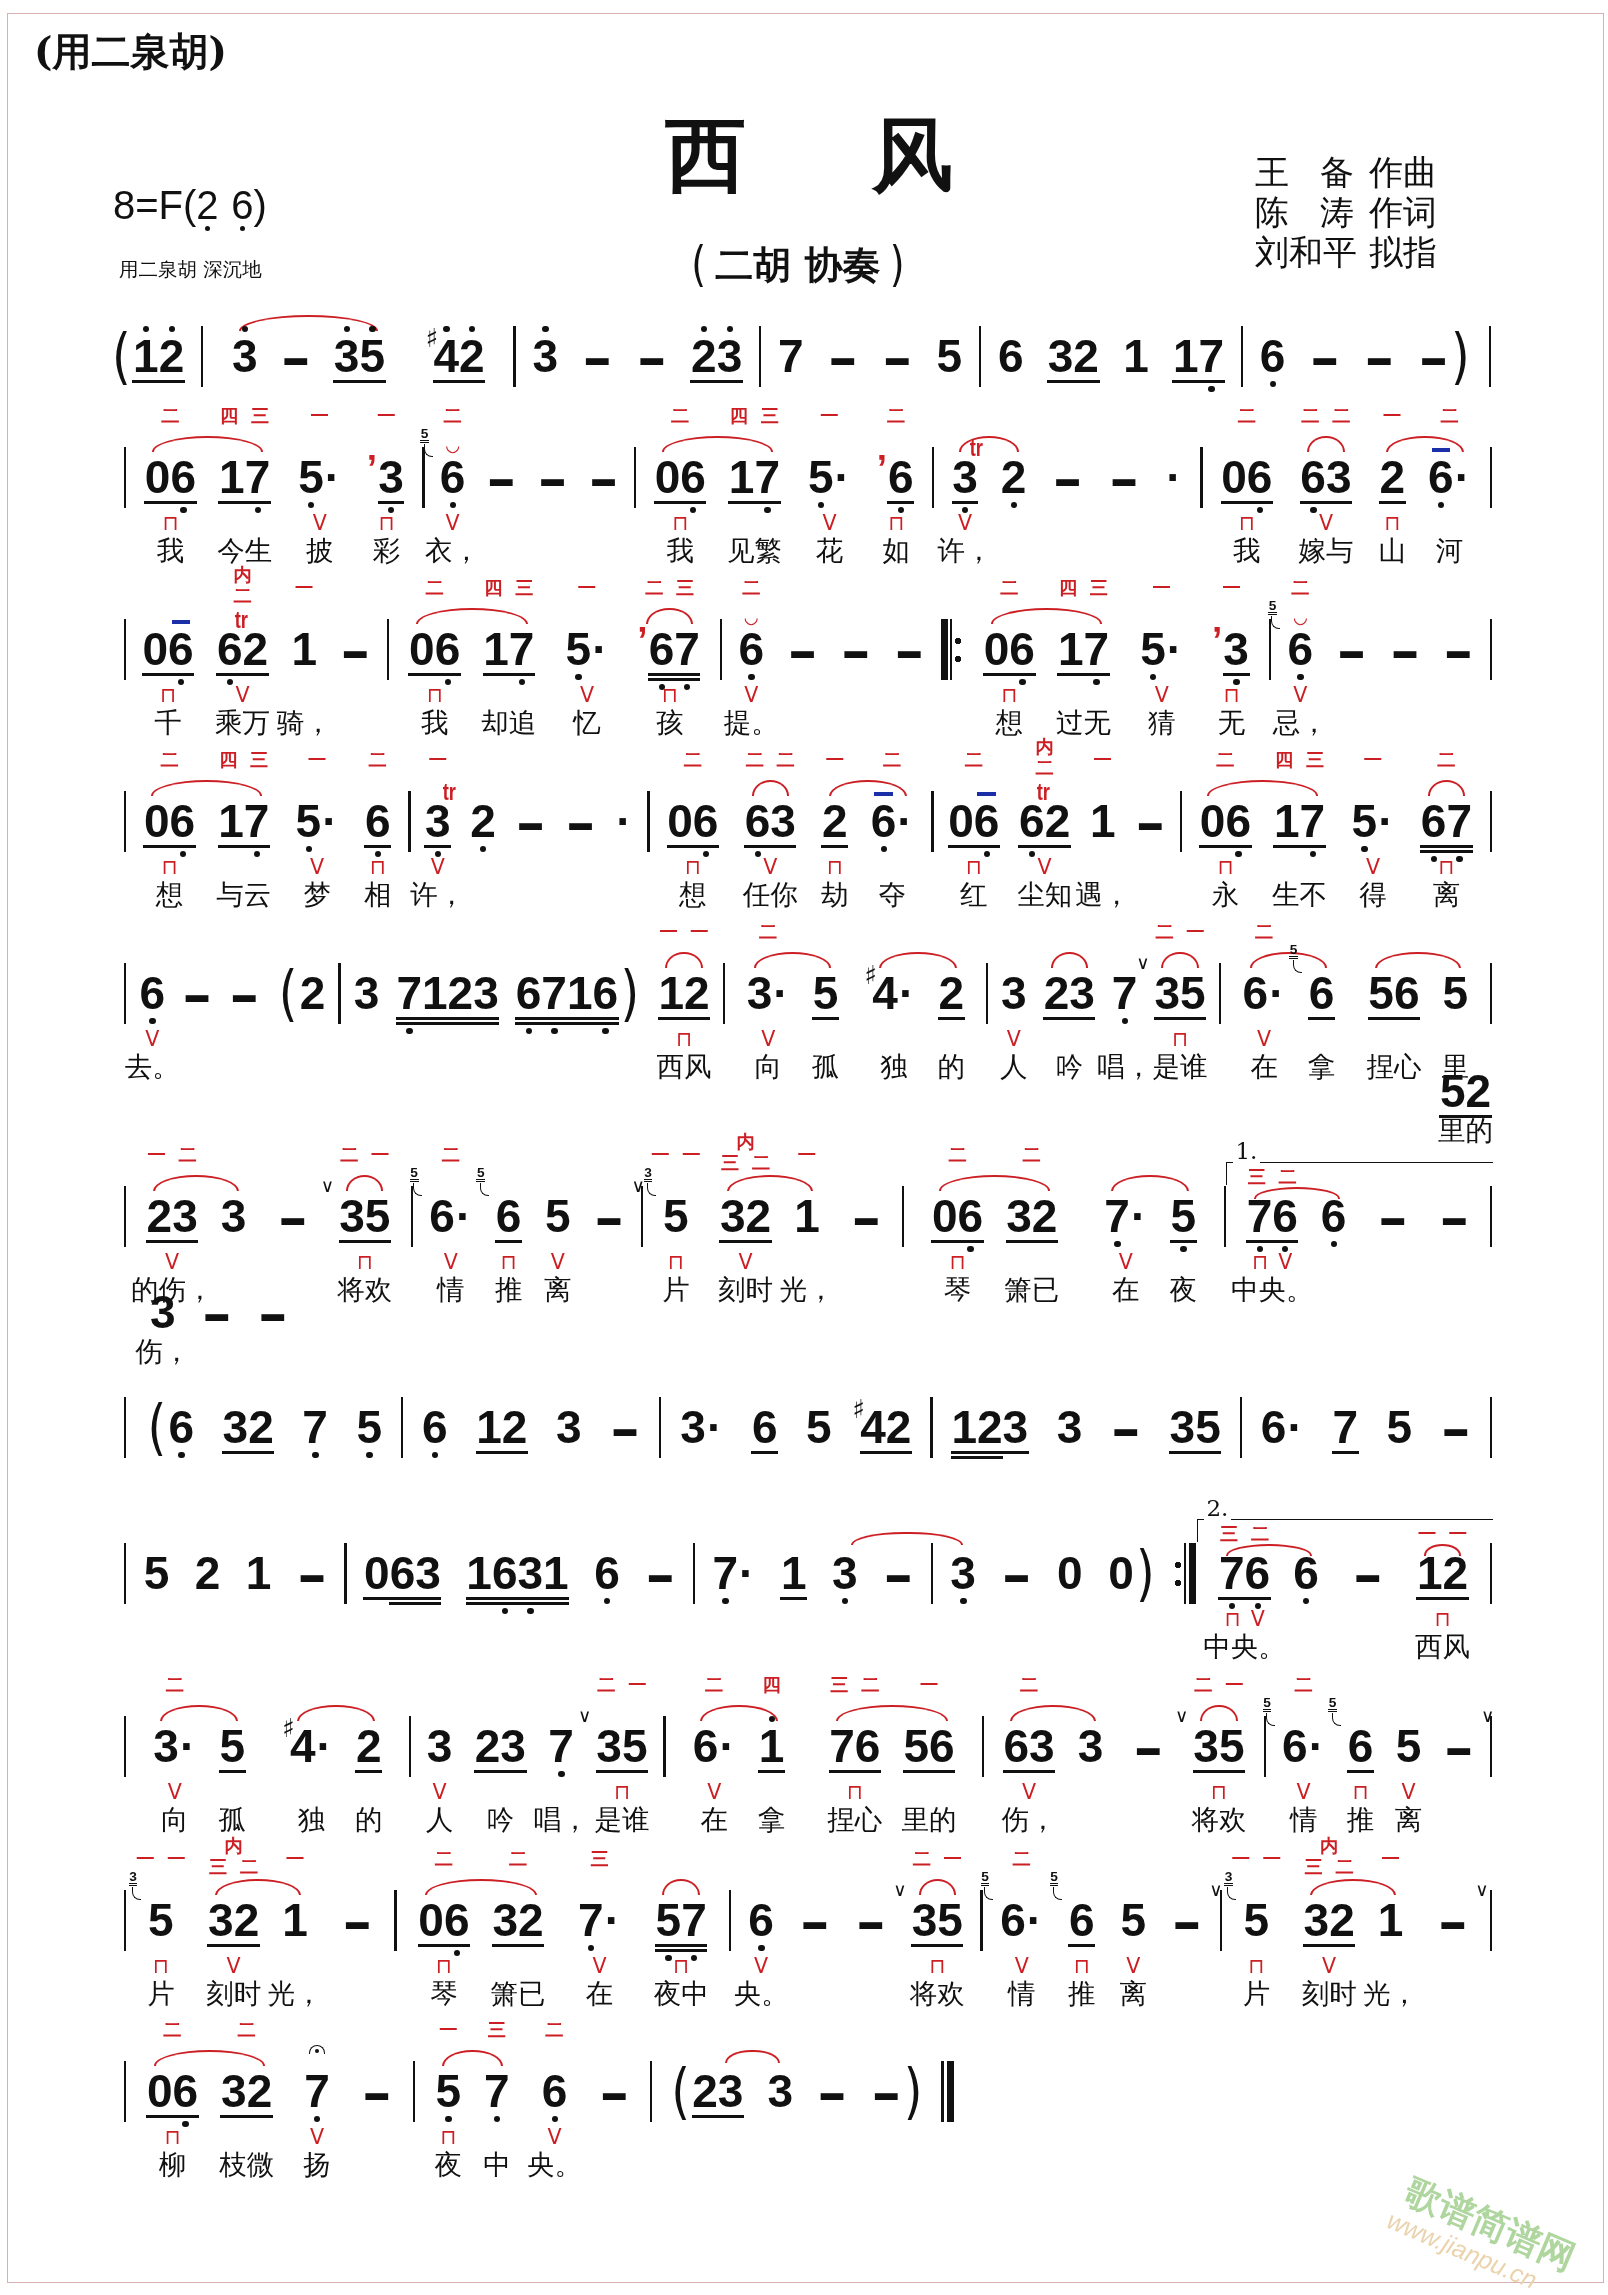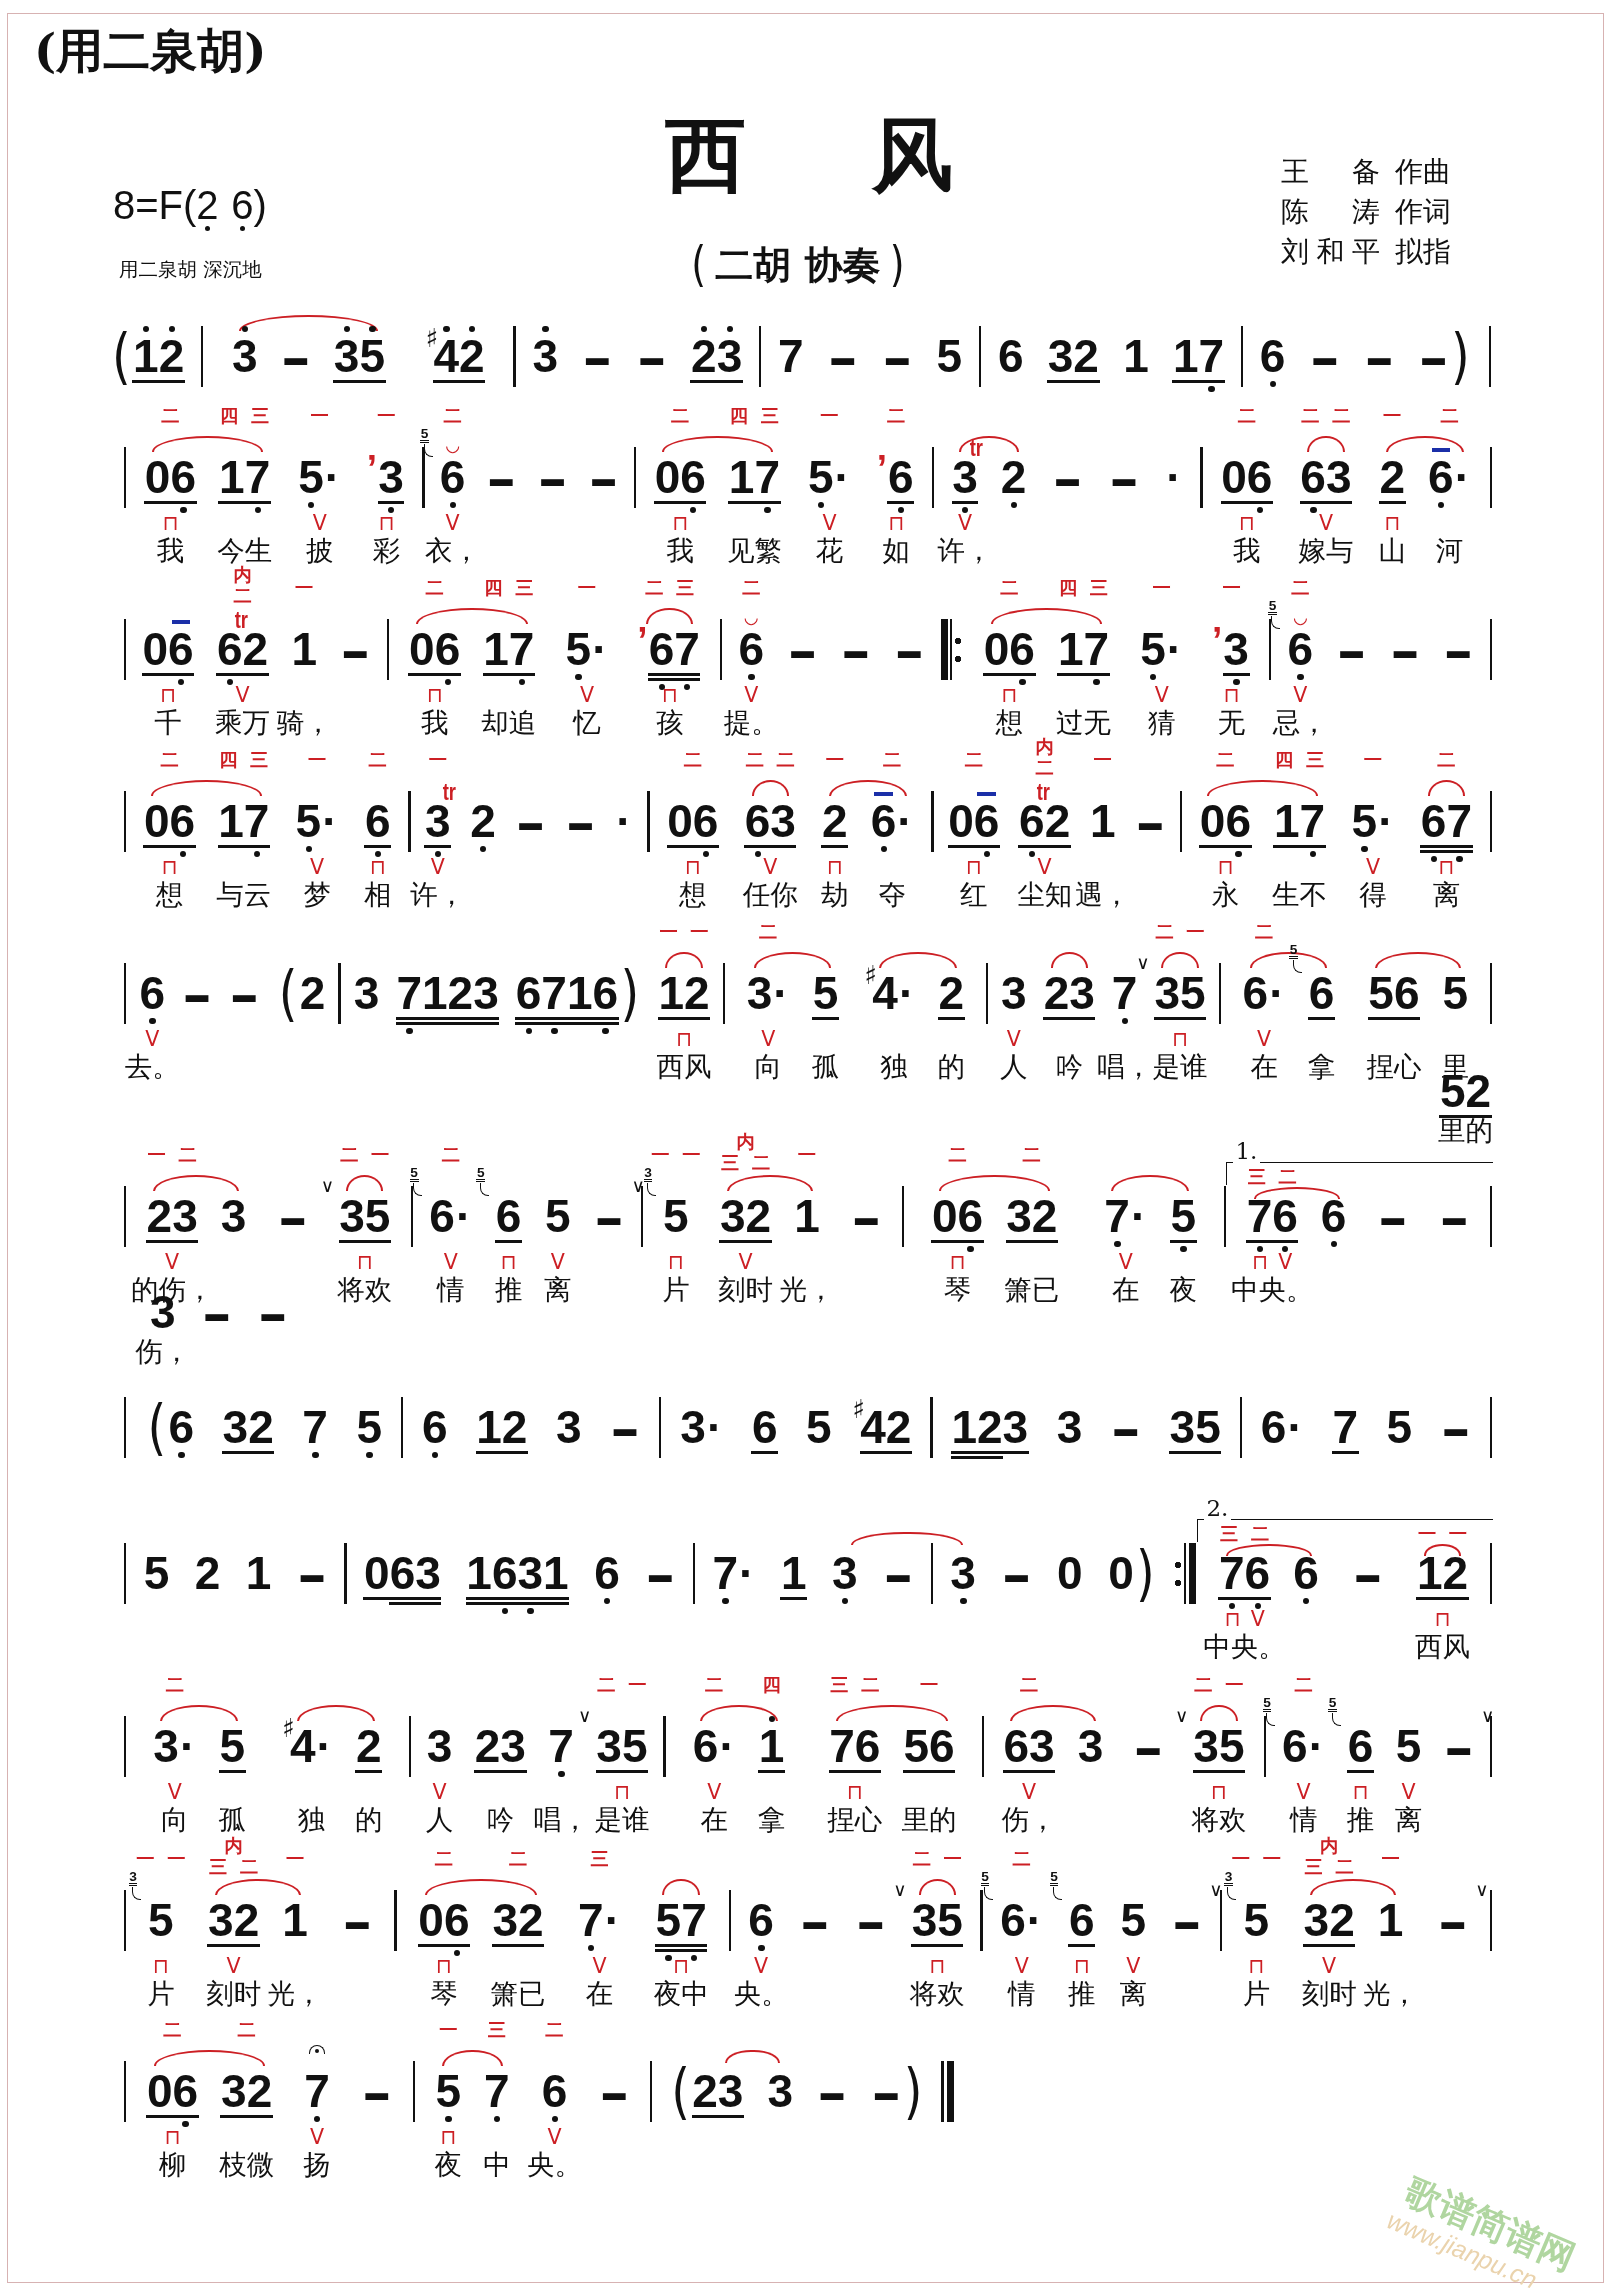--- a/index.html
+++ b/index.html
@@ -1,29 +1,29 @@
 <!DOCTYPE html>
 <html style="font-size:9.2px"><head>
 <meta charset="utf-8">
 <style>
 *{margin:0;padding:0;box-sizing:border-box}
 html,body{width:1608px;height:2295px;background:#fff;overflow:hidden}
 body{position:relative;font-family:"Liberation Sans","DejaVu Sans",sans-serif;color:#111}
 .frame{position:absolute;left:6.9px;top:12.6px;width:1597px;height:2270px;border:1.1px solid #d7b2b2}
-.instr{position:absolute;left:34px;top:27.5px;font-size:47px;line-height:46px;font-weight:bold;white-space:nowrap;font-family:"DejaVu Serif",serif}
+.instr{position:absolute;left:34px;top:27.5px;font-size:39px;line-height:46px;font-weight:bold;white-space:nowrap;font-family:"DejaVu Serif",serif}
 .title-ch{position:absolute;top:112px;font-size:81px;line-height:86px;font-weight:900;font-family:"DejaVu Sans",sans-serif}
 .t0{left:665px}.t1{left:872px}
 .subtitle{position:absolute;left:682px;top:241px;font-size:38px;line-height:48px;font-weight:bold;white-space:nowrap;font-family:"DejaVu Sans",sans-serif}
 .subtitle .par{font-weight:normal;display:inline-block;transform:scaleY(1.25);margin:0 9.2px}
 .key{position:absolute;left:113px;top:182px;font-size:40px;line-height:46px;white-space:nowrap}
 .key .kd{position:relative;display:inline-block}
 .key .kdot{position:absolute;left:50%;top:44px;width:5.2px;height:5.2px;margin-left:-2.3px;border-radius:50%;background:#111}
 .key .kgap{display:inline-block;width:12.6px}
 .tempo{position:absolute;left:119px;top:258px;font-size:19.5px;line-height:23px;white-space:nowrap;font-family:"DejaVu Sans",sans-serif}
-.credits{position:absolute;left:1281px;top:152px;font-size:28px;line-height:40px;font-family:"DejaVu Sans",sans-serif}
+.credits{position:absolute;left:1255px;top:152px;font-size:34px;line-height:40px;font-family:"DejaVu Sans",sans-serif}
 .credit{display:flex;white-space:nowrap}
 .cname{display:inline-block;width:99px;text-align:justify;text-align-last:justify;margin-right:15px}
 
 
 .line{position:absolute;left:124px;width:1368px;height:189px;display:flex;align-items:flex-start}
 .L0{top:270px;left:93px;width:1398px}
 .L1{top:391px}.L2{top:563px}.L3{top:735px}.L4{top:907px}.L5{top:1130px}
 .L6{top:1341px}.L7{top:1487px}.L8{top:1660px}.L9{top:1834px}
 .L10{top:2005px;width:831px}
 .measure{display:flex;justify-content:space-around;align-items:flex-start;flex:1 1 auto;position:relative;height:189px;padding:0 4.6px}

